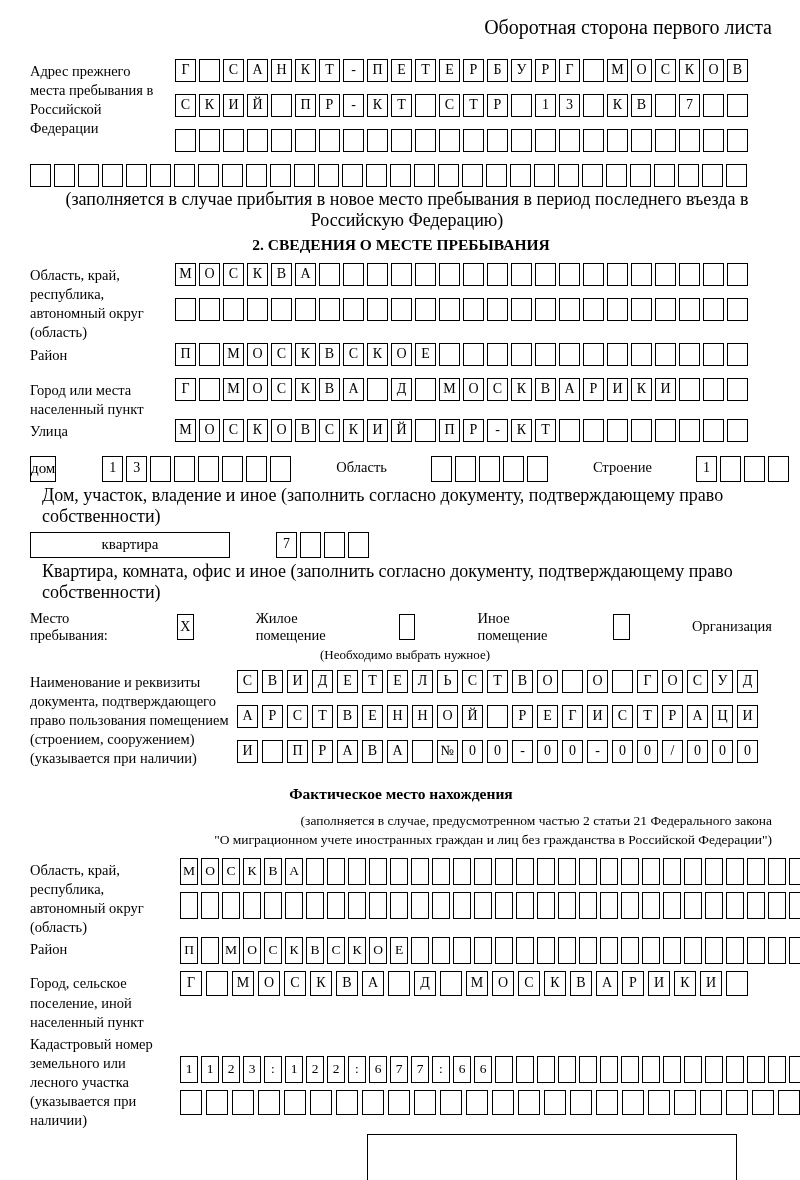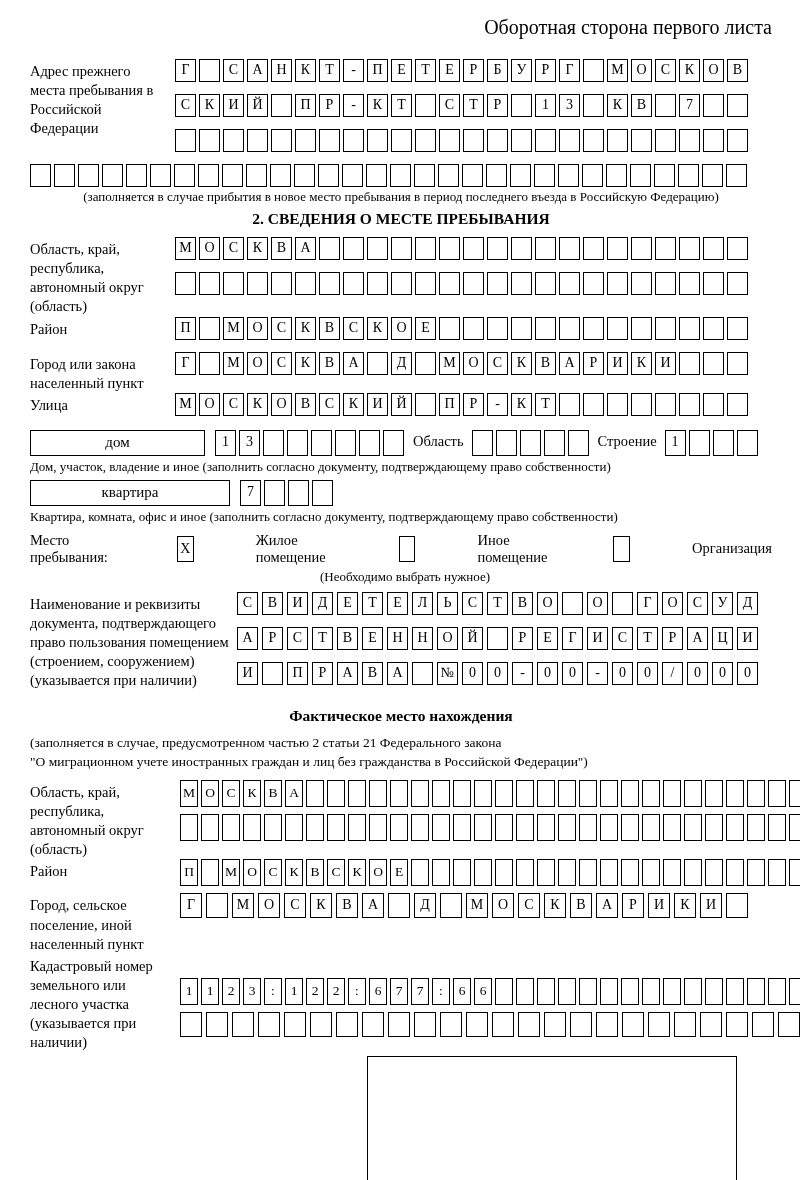--- a/index.html
+++ b/index.html
@@ -11,43 +11,43 @@
 
   .field { display:flex; align-items:flex-start; }
   .label { flex:0 0 145px; font-size:14.5px; line-height:1.32; padding-top:3px; padding-right:6px; }
   .rows { flex:1; }
 
   .cellrow { white-space:nowrap; height:23px; margin-bottom:12px; }
   .cell { display:inline-block; box-sizing:border-box; width:21px; height:23px; border:1.5px solid #000;
           margin-right:3px; text-align:center; font-size:14px; line-height:19px; vertical-align:top; }
 
   .fullrow { margin-bottom:2px; }
-  .caption { font-size:13px; text-align:center; margin:1px 0 5px 0; }
+  .caption { font-size:18px; text-align:center; margin:1px 0 5px 12px; }
   .sec-title { font-weight:bold; text-align:center; font-size:15.5px; margin:4px 0 9px 0; }
 
   .doc-rows .cell { margin-right:4px; }
 
-  .houserow { display:flex; align-items:flex-start; margin:2px 0 3px 0; }
+  .houserow { display:flex; align-items:flex-start; margin:2px 0 3px 0;gap:36px; }
   .widebox { border:1.5px solid #000; height:26px; display:inline-flex; align-items:center; justify-content:center;
              font-size:15px; margin-right:10px; }
   .box-dom { width:175px; }
   .box-kv  { width:200px; }
   .inline-label { font-size:14.5px; margin:3px 8px 0 6px; }
   .houserow .cellrow { height:14px; }
   .houserow .cell { height:26px; line-height:22px; }
 
   .stayrow { display:flex; align-items:center; font-size:14.5px; margin:7px 0 3px 0;gap:48px; }
   .checkbox { display:inline-block; width:22px; height:26px; border:1.5px solid #000; text-align:center;
               line-height:23px; font-size:14px; margin:0 14px 0 10px; }
   .note { font-size:13px; width:430px; margin:0 0 7px 160px; text-align:center; }
 
   .doc-label { flex:0 0 207px; }
 
   .sub-title { font-weight:bold; text-align:center; font-size:15.5px; margin:10px 0 8px 0; }
-  .sub-cap { font-size:13.5px; text-align:left; line-height:1.45; }
+  .sub-cap { font-size:13.5px; text-align:right; line-height:1.45; }
 
   .sec3 { margin-top:8px; }
   .sec3 .label { flex:0 0 150px; }
   .narrow .cell { width:18px; height:27px; margin-right:3px; line-height:23px; font-size:13.5px; }
   .narrow { height:27px; margin-bottom:7px; }
   .wide22 .cell { width:22px; height:25px; margin-right:4px; line-height:21px; }
   .wide22 { height:25px; margin-bottom:7px; }
   .cad-rows { padding-top:24px; }
 
   .stampbox { border:1.5px solid #000; width:370px; height:172px; margin:4px 0 5px 337px; }
@@ -81,21 +81,21 @@
   </div>
 
   <div class="field">
     <div class="label">Район</div>
     <div class="rows">
       <div class="cellrow"><span class="cell">П</span><span class="cell"></span><span class="cell">М</span><span class="cell">О</span><span class="cell">С</span><span class="cell">К</span><span class="cell">В</span><span class="cell">С</span><span class="cell">К</span><span class="cell">О</span><span class="cell">Е</span><span class="cell"></span><span class="cell"></span><span class="cell"></span><span class="cell"></span><span class="cell"></span><span class="cell"></span><span class="cell"></span><span class="cell"></span><span class="cell"></span><span class="cell"></span><span class="cell"></span><span class="cell"></span><span class="cell"></span></div>
     </div>
   </div>
 
   <div class="field">
-    <div class="label">Город или закона населенный пункт</div>
+    <div class="label">Город или места населенный пункт</div>
     <div class="rows">
       <div class="cellrow"><span class="cell">Г</span><span class="cell"></span><span class="cell">М</span><span class="cell">О</span><span class="cell">С</span><span class="cell">К</span><span class="cell">В</span><span class="cell">А</span><span class="cell"></span><span class="cell">Д</span><span class="cell"></span><span class="cell">М</span><span class="cell">О</span><span class="cell">С</span><span class="cell">К</span><span class="cell">В</span><span class="cell">А</span><span class="cell">Р</span><span class="cell">И</span><span class="cell">К</span><span class="cell">И</span><span class="cell"></span><span class="cell"></span><span class="cell"></span></div>
     </div>
   </div>
 
   <div class="field">
     <div class="label">Улица</div>
     <div class="rows">
       <div class="cellrow"><span class="cell">М</span><span class="cell">О</span><span class="cell">С</span><span class="cell">К</span><span class="cell">О</span><span class="cell">В</span><span class="cell">С</span><span class="cell">К</span><span class="cell">И</span><span class="cell">Й</span><span class="cell"></span><span class="cell">П</span><span class="cell">Р</span><span class="cell">-</span><span class="cell">К</span><span class="cell">Т</span><span class="cell"></span><span class="cell"></span><span class="cell"></span><span class="cell"></span><span class="cell"></span><span class="cell"></span><span class="cell"></span><span class="cell"></span></div>
     </div>

